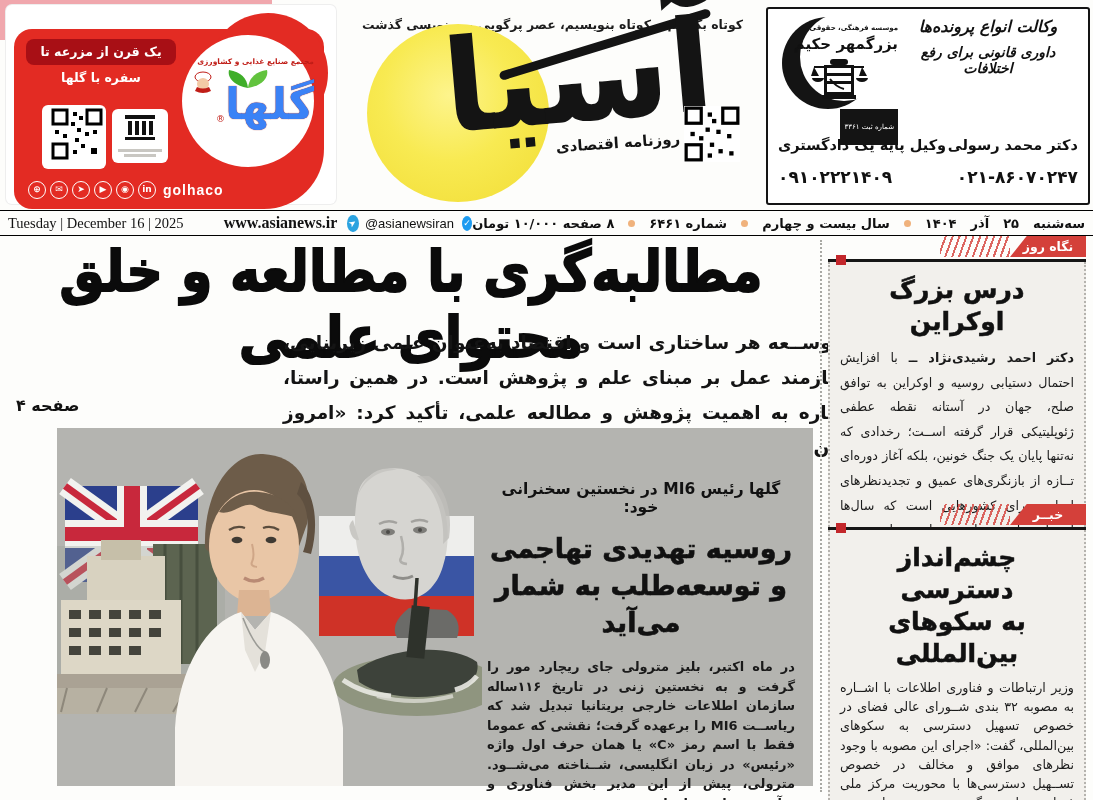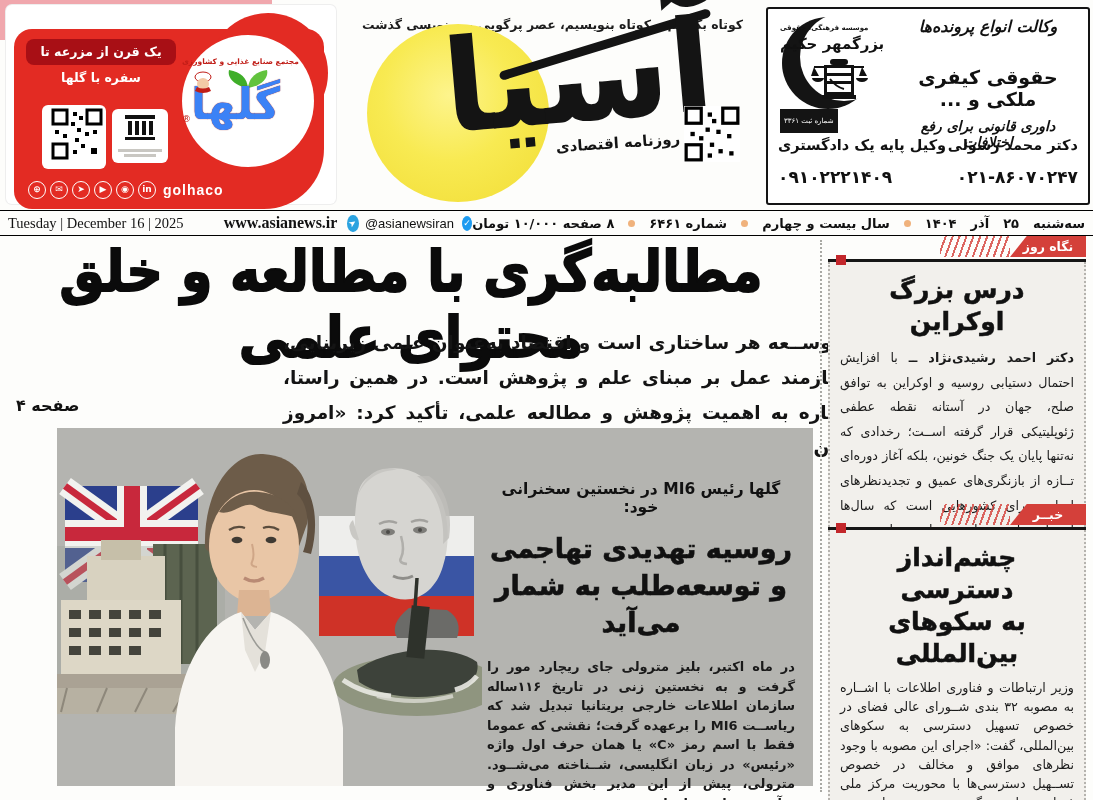--- a/index.html
+++ b/index.html
@@ -11,21 +11,21 @@
   .pink-strip .blob{position:absolute;background:#d2252b;border-radius:50% 40% 55% 45%;opacity:.85;}
   .herb{position:absolute;color:#b9b9b4;font-size:30px;}
   .golha-card{position:absolute;left:6px;top:5px;width:330px;height:199px;background:#fff;
               border-radius:6px;box-shadow:0 0 0 1px #eee;}
   .golha-red{position:absolute;left:8px;top:24px;width:310px;height:180px;background:#e32b23;
              border-radius:18px 18px 60px 18px;}
   .golha-bulge{position:absolute;right:-4px;top:-16px;width:120px;height:120px;background:#e32b23;border-radius:50%;}
   .golha-slogan{position:absolute;right:148px;top:10px;left:12px;height:26px;background:#a80f15;border-radius:8px;
                 color:#fff;font-weight:bold;font-size:12.5px;line-height:26px;text-align:center;}
   .golha-circle{position:absolute;right:10px;top:6px;width:132px;height:132px;background:#fff;border-radius:50%;
-                text-align:left;}
+                text-align:right;}
   .golha-complex{display:block;margin-top:22px;font-size:7.5px;color:#c01d17;font-weight:bold;}
   .golha-brand{font-size:44px;font-weight:bold;color:#3b82f6;line-height:40px;
                text-shadow:0 0 1px #9c0f0a;}
   .golha-reg{font-size:9px;color:#c01d17;vertical-align:bottom;}
   .leafsvg{display:block;margin:2px auto -6px;}
   .qr-box{position:absolute;left:28px;top:76px;width:58px;height:58px;background:#fff;border-radius:6px;padding:3px;}
   .emblem-box{position:absolute;left:98px;top:80px;width:56px;height:54px;background:#fff;border-radius:6px;text-align:center;}
   .cap-bar{display:block;height:3px;background:#c9c7c2;margin:2px 6px 0;}
   .social-row{position:absolute;left:14px;bottom:10px;display:flex;align-items:center;gap:4px;direction:ltr;}
   .sicon{width:16px;height:16px;border:1.4px solid #fff;border-radius:50%;color:#fff;font-size:9px;
@@ -44,27 +44,27 @@
   .asia-sub{position:absolute;left:208px;top:134px;width:130px;text-align:center;font-size:15px;font-weight:bold;
             color:#141414;transform:rotate(-4deg);}
   .masthead-qr{position:absolute;left:338px;top:106px;width:58px;height:56px;}
   
   .legal-ad{position:absolute;left:766px;top:7px;width:320px;height:194px;border:2.5px solid #141414;
             border-radius:3px;background:#fff;}
   .legal-right{position:absolute;right:10px;top:8px;width:180px;text-align:center;}
   .legal-line1{font-size:16px;font-weight:bold;font-style:italic;}
   .legal-line2{font-size:19px;font-weight:bold;margin-top:30px;}
   .legal-line3{font-size:14px;font-weight:bold;font-style:italic;margin-top:8px;}
-  .legal-logo{position:absolute;left:12px;top:6px;width:118px;text-align:left;}
+  .legal-logo{position:absolute;left:12px;top:6px;width:118px;text-align:right;}
   .crescent{position:absolute;left:2px;top:2px;width:92px;height:92px;border-radius:50%;background:#141414;}
   .crescent:after{content:"";position:absolute;left:18px;top:-4px;width:88px;height:88px;border-radius:50%;background:#fff;}
   .inst-small{position:relative;font-size:7px;font-weight:bold;z-index:2;}
   .inst-name{position:relative;font-size:15px;font-weight:bold;z-index:2;}
   .legal-reg{position:relative;font-size:7px;z-index:2;background:#141414;color:#fff;display:inline-block;
-             padding:8px 4px;margin-top:2px;}
+             padding:14px 4px;margin-top:2px;}
   .legal-names{position:absolute;left:10px;right:10px;top:128px;display:flex;justify-content:space-between;
                font-size:14.5px;font-weight:bold;direction:rtl;}
   .legal-phones{position:absolute;left:10px;right:10px;top:158px;display:flex;justify-content:space-between;
                 font-size:17px;font-weight:bold;direction:rtl;}
   
   .dateline{position:absolute;left:0;top:210px;width:1093px;height:24px;border-top:1.5px solid #000;
             border-bottom:1.5px solid #000;display:flex;align-items:center;}
   .date-en{font-family:"Liberation Serif",serif;font-size:14.5px;margin-left:8px;white-space:nowrap;}
   .site{font-family:"Liberation Serif",serif;font-weight:bold;font-size:16px;margin-left:40px;}
   .tg-badge{width:17px;height:17px;border-radius:50%;background:#2ba3e0;color:#fff;font-size:9px;line-height:17px;
@@ -211,21 +211,20 @@
         <rect x="32" y="40" width="4" height="4"></rect>
           <rect x="42" y="42" width="4" height="4"></rect>
         <rect x="22" y="44" width="4" height="4"></rect>
       </g>
     </svg>
   </section>
 
   <section class="legal-ad" dir="rtl">
     <div class="legal-right">
       <div class="legal-line1">وکالت انواع پرونده‌ها</div>
-      <div class="legal-line2">حقوقی کیفری ملکی و ...</div>
       <div class="legal-line3">داوری قانونی برای رفع اختلافات</div>
     </div>
     <div class="legal-logo">
       <div class="crescent"></div>
       <span class="inst-small">موسسه فرهنگی، حقوقی</span><br>
       <span class="inst-name">بزرگمهر حکیم</span>
       <svg width="58" height="52" viewBox="0 0 58 52" style="position:relative;z-index:2;display:block;margin:2px auto 0;">
         <rect x="20" y="4" width="18" height="6" rx="3" fill="#111"></rect>
         <rect x="14" y="10" width="30" height="30" fill="#111"></rect>
         <rect x="17" y="13" width="24" height="24" fill="#fff"></rect>

